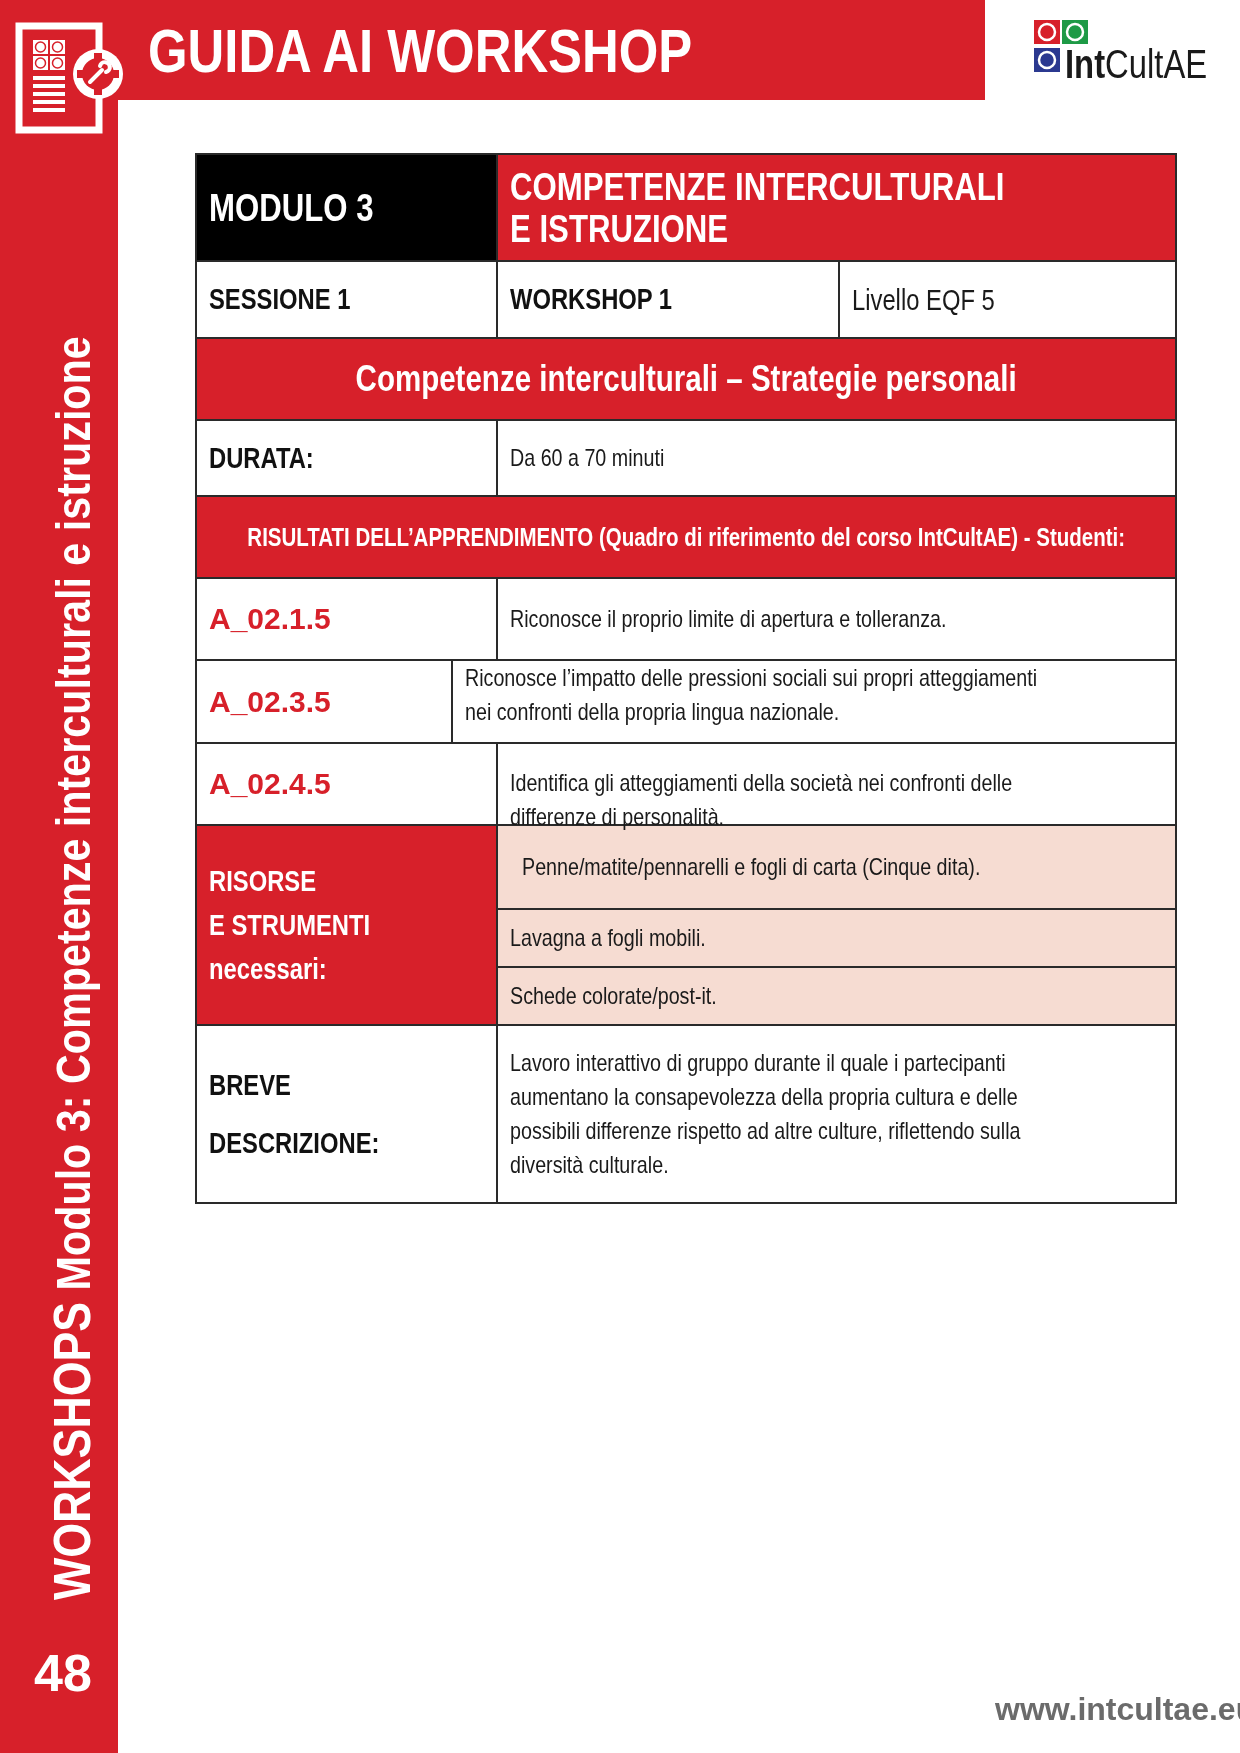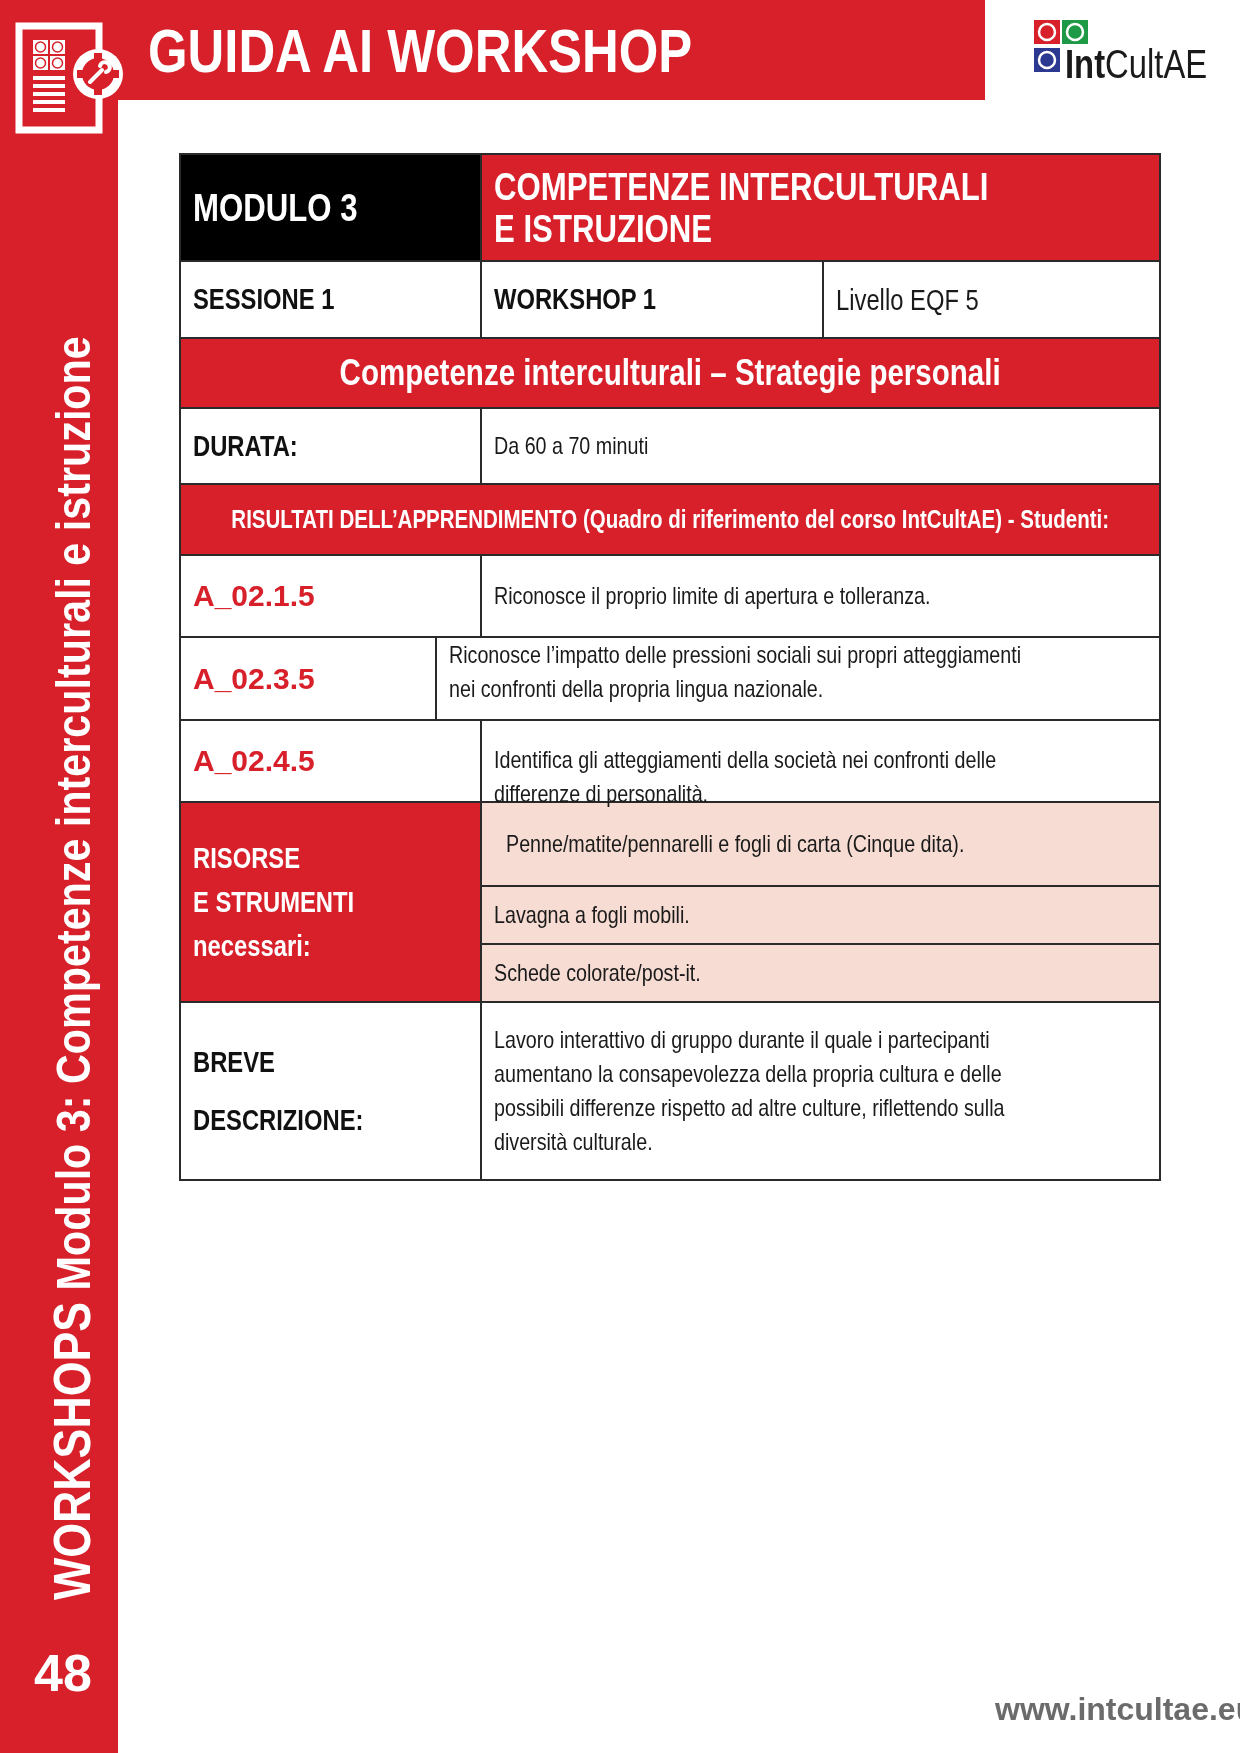--- a/index.html
+++ b/index.html
@@ -43,21 +43,21 @@
     position: absolute; left: 28px; top: 1645px; width: 70px; text-align: center;
     color: #fff; font-weight: bold; font-size: 52px; line-height: 56px;
   }
   .footer-url {
     position: absolute; left: 995px; top: 1694px; width: 210px; text-align: right;
     color: #6b6b6b; font-weight: bold; font-size: 32px; line-height: 30px;
   }
 
   
   .card {
-    position: absolute; left: 179px; top: 153px; width: 982px;
+    position: absolute; left: 195px; top: 153px; width: 982px;
     border: 2px solid #2a2a2a; box-sizing: border-box;
   }
   .row { display: flex; border-bottom: 2px solid #2a2a2a; box-sizing: border-box; }
   .row:last-child { border-bottom: none; }
   .cell { box-sizing: border-box; display: flex; align-items: center; padding: 0 12px; }
   .c1 { width: 301px; border-right: 2px solid #2a2a2a; }
   .c2 { flex: 1; }
   .cw { width: 342px; border-right: 2px solid #2a2a2a; }
   .red { background: #D7202A; color: #fff; }
   .black { background: #000; color: #fff; }
@@ -137,37 +137,37 @@
       <span class="lbl cond">SESSIONE 1</span>
     </div>
     <div class="cell cw">
       <span class="lbl cond">WORKSHOP 1</span>
     </div>
     <div class="cell c2">
       <span class="txt cond" style="font-size:29px">Livello EQF 5</span>
     </div>
   </div>
 
-  <div class="row red" style="height:70px">
+  <div class="row red" style="height:82px">
     <div class="cell center" style="width:100%">
       <span class="hdr2 cond-c">Competenze interculturali – Strategie personali</span>
     </div>
   </div>
 
 
   <div class="row" style="height:76px">
     <div class="cell c1">
       <span class="lbl cond">DURATA:</span>
     </div>
     <div class="cell c2">
       <span class="txt cond">Da 60 a 70 minuti</span>
     </div>
   </div>
 
-  <div class="row red" style="height:71px">
+  <div class="row red" style="height:82px">
     <div class="cell center" style="width:100%">
       <span class="cond-c" style="font-weight:bold;font-size:25px;">RISULTATI DELL’APPRENDIMENTO (Quadro di riferimento del corso IntCultAE) - Studenti:</span>
     </div>
   </div>
 
   <div class="row" style="height:82px">
     <div class="cell c1">
       <span class="code">A_02.1.5</span>
     </div>
     <div class="cell c2" style="flex-direction:column;align-items:flex-start;justify-content:center;">

